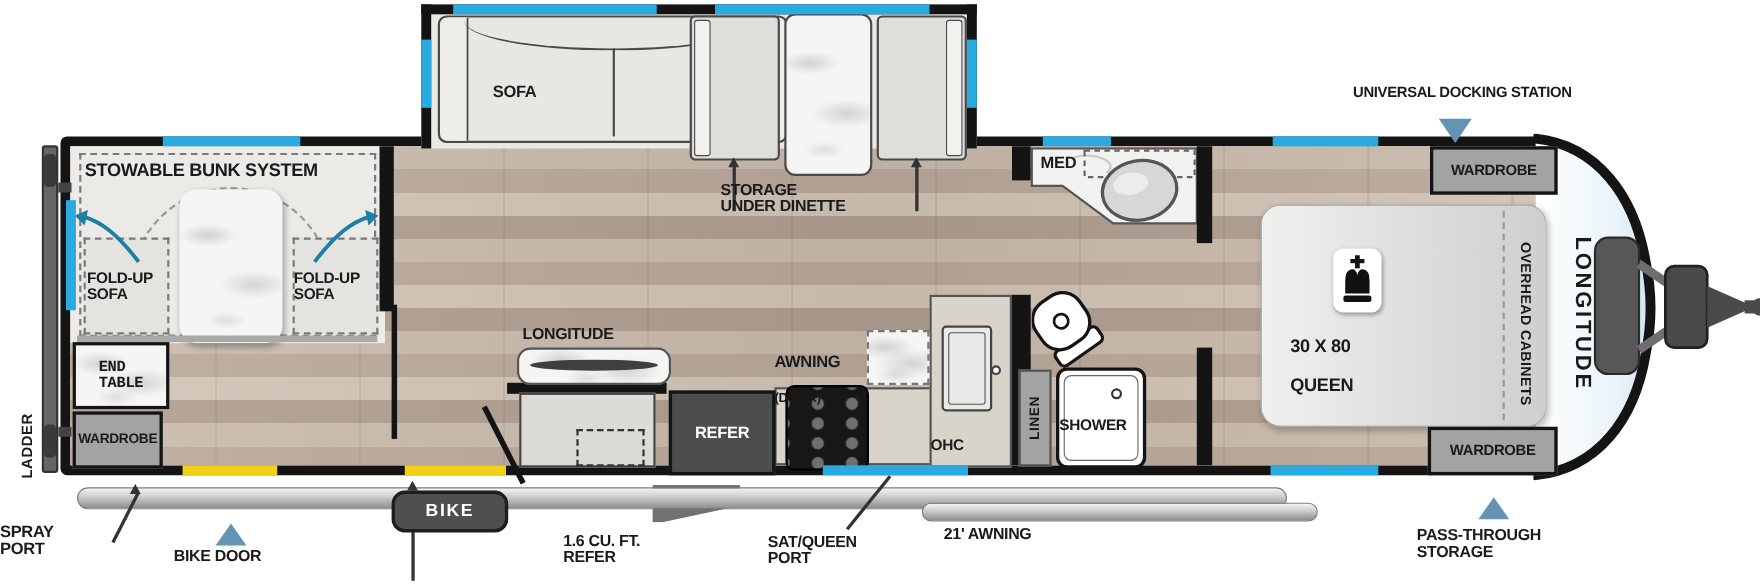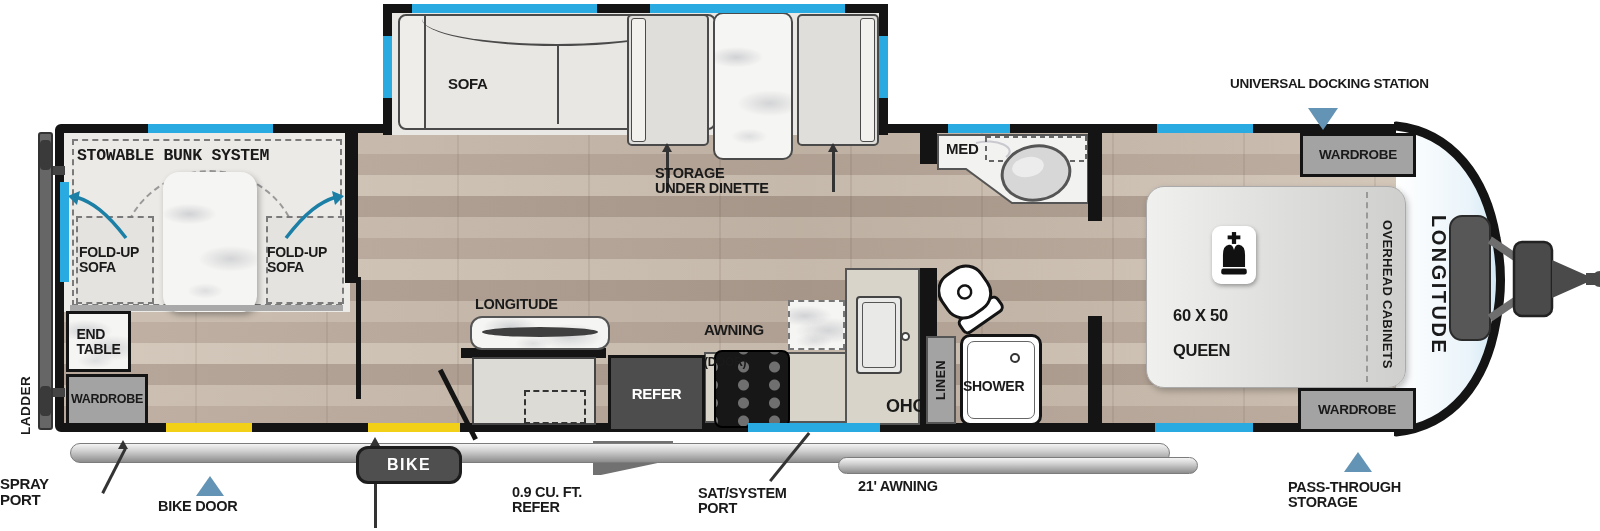--- a/index.html
+++ b/index.html
@@ -98,27 +98,27 @@
   <div class="abs dash" style="left:266px;top:216px;width:78px;height:88px;background:#e4e3df;"></div>
   <div class="abs marble bunkbed" style="left:163px;top:172px;width:94px;height:140px;"></div>
   <svg class="abs" style="left:66px;top:190px;color:var(--arrow,#1b7fa6);" width="64" height="52" viewBox="0 0 64 52">
     <path d="M60,48 C40,22 26,12 10,7" stroke="currentColor" stroke-width="3.5" fill="none"></path>
     <polygon points="14,1 2,6 11,15" fill="currentColor"></polygon>
   </svg>
   <svg class="abs" style="left:282px;top:190px;color:var(--arrow,#1b7fa6);" width="64" height="52" viewBox="0 0 64 52">
     <path d="M4,48 C24,22 38,12 54,7" stroke="currentColor" stroke-width="3.5" fill="none"></path>
     <polygon points="50,1 62,6 53,15" fill="currentColor"></polygon>
   </svg>
-  <div class="lbl" style="left:77px;top:147px;width:260px;font-size:16.5px;font-family:Liberation Mono, monospace;">STOWABLE BUNK SYSTEM</div>
+  <div class="lbl" style="left:77px;top:147px;width:260px;font-size:16.5px;">STOWABLE BUNK SYSTEM</div>
   <div class="lbl" style="left:79px;top:245px;width:74px;font-size:14px;">FOLD-UP
 SOFA</div>
   <div class="lbl" style="left:267px;top:245px;width:74px;font-size:14px;">FOLD-UP
 SOFA</div>
   <div class="abs" style="left:70px;top:305px;width:273px;height:6px;background:#a9a9a9;"></div>
-  <div class="abs marble cab" style="left:66px;top:311px;width:65px;height:61px;">
+  <div class="abs marble cab" style="left:66px;top:311px;width:88px;height:61px;font-family:Liberation Mono, monospace;">
     <div class="lbl" style="position:static;font-size:14px;">END
 TABLE</div>
   </div>
   <div class="abs tan cab" style="left:66px;top:374px;width:82px;height:52px;">
     <div class="lbl" style="position:static;font-size:12.5px;">WARDROBE</div>
   </div>
   <div class="abs wall" style="left:345px;top:133px;width:13px;height:150px;"></div>
   <div class="abs wall" style="left:356px;top:277px;width:5px;height:122px;"></div>
 
   <div class="abs wall" style="left:461px;top:348px;width:145px;height:10px;"></div>
@@ -135,21 +135,21 @@
   <div class="abs sink" style="left:856px;top:296px;width:46px;height:78px;"></div>
   <div class="abs" style="left:901px;top:332px;width:9px;height:9px;border:2px solid #444;border-radius:50%;background:#fff;"></div>
   <div class="abs" style="left:608px;top:355px;width:97px;height:77px;background:#4d4d4d;border:3px solid #141414;display:flex;align-items:center;justify-content:center;">
     <div class="lbl" style="position:static;color:#fff;font-size:15px;">REFER</div>
   </div>
   <div class="abs stove" style="left:714px;top:350px;width:76px;height:78px;"></div>
   <div class="lbl" style="left:704px;top:306px;width:96px;font-size:15px;">
     <span>AWNING</span><br>
     <span style="font-size:12px;">(DOOR)</span>
   </div>
-  <div class="lbl" style="left:846px;top:397px;width:70px;font-size:18px;padding-left:40px;">OHC</div>
+  <div class="lbl" style="left:846px;top:397px;width:70px;font-size:14px;">OHC</div>
 
   <div class="abs wall" style="left:920px;top:133px;width:17px;height:31px;"></div>
   <div class="abs wall" style="left:920px;top:268px;width:17px;height:155px;"></div>
   <svg class="abs" style="left:936px;top:131px;" width="154" height="76" viewBox="0 0 154 76">
     <path d="M2,4 L152,4 L152,72 L76,72 L30,38 L2,38 Z" fill="#f2f2f0" stroke="#555" stroke-width="2"></path>
     <path d="M40,12 a22,10 0 0 1 30,14 M90,50 a20,9 0 0 1 26,10" stroke="#c9c9d0" stroke-width="2" fill="none"></path>
     <rect x="50" y="6" width="100" height="24" fill="none" stroke="#666" stroke-width="2" stroke-dasharray="5 4"></rect>
     <ellipse cx="100" cy="42" rx="34" ry="27" fill="#d7d7d7" stroke="#555" stroke-width="3" transform="rotate(-10 100 42)"></ellipse>
     <ellipse cx="92" cy="36" rx="16" ry="10" fill="#ececec" transform="rotate(-10 92 36)"></ellipse>
   </svg>
@@ -172,21 +172,21 @@
   <div class="abs bed" style="left:1146px;top:186px;width:260px;height:202px;"></div>
   <div class="abs" style="left:1212px;top:226px;width:44px;height:58px;background:#fff;border-radius:9px;box-shadow:1px 2px 4px rgba(0,0,0,.35);display:flex;align-items:center;justify-content:center;">
     <svg width="34" height="48" viewBox="0 0 40 56">
       <rect x="17.5" y="1" width="5" height="14" fill="#111"></rect>
       <rect x="12.5" y="5" width="15" height="4.5" fill="#111"></rect>
       <path d="M7,42 L7,28 Q7,17 14,16 Q18.5,15.5 20,22 Q21.5,15.5 26,16 Q33,17 33,28 L33,42 Z" fill="#111"></path>
       <rect x="5" y="44" width="30" height="7" rx="2.5" fill="#111"></rect>
     </svg>
   </div>
   <div class="lbl" style="left:1173px;top:290px;width:122px;font-size:16.5px;">
-    <span>60 X 50</span><br>
+    <span>30 X 80</span><br>
     <span>QUEEN</span>
   </div>
   <div class="abs" style="left:1366px;top:192px;width:0;height:190px;border-left:2px dashed #999;"></div>
   <div class="abs vtext" style="left:1372px;top:210px;width:30px;height:168px;font-size:13px;letter-spacing:0.3px;">OVERHEAD CABINETS</div>
   <div class="abs tan cab" style="left:1300px;top:133px;width:116px;height:44px;">
     <div class="lbl" style="position:static;font-size:13.5px;">WARDROBE</div>
   </div>
   <div class="abs tan cab" style="left:1298px;top:388px;width:118px;height:44px;">
     <div class="lbl" style="position:static;font-size:13.5px;">WARDROBE</div>
   </div>
@@ -248,22 +248,22 @@
   <div class="abs ptr" style="left:374px;top:446px;width:3px;height:82px;"></div>
   <div class="abs ptr-head" style="left:370px;top:437px;"></div>
 
   <div class="abs tri-up" style="left:196px;top:476px;"></div>
   <div class="lbl nowrap" style="left:158px;top:499px;width:105px;font-size:14.5px;">BIKE DOOR</div>
 
   <div class="abs badge" style="left:356px;top:446px;width:106px;height:38px;font-size:16px;">
     <span>BIKE</span>
   </div>
 
-  <div class="lbl" style="left:512px;top:485px;width:90px;font-size:14.5px;">0.9 CU. FT.
+  <div class="lbl" style="left:512px;top:485px;width:90px;font-size:14.5px;">1.6 CU. FT.
 REFER</div>
 
-  <div class="lbl" style="left:698px;top:486px;width:95px;font-size:14.5px;">SAT/SYSTEM
+  <div class="lbl" style="left:698px;top:486px;width:95px;font-size:14.5px;">SAT/QUEEN
 PORT</div>
   <div class="abs ptr" style="left:808px;top:432px;width:3px;height:62px;transform:rotate(39deg);transform-origin:top left;"></div>
 
   <div class="lbl nowrap" style="left:858px;top:479px;width:100px;font-size:14.5px;">21' AWNING</div>
 
 </div>
 
 </body></html>

